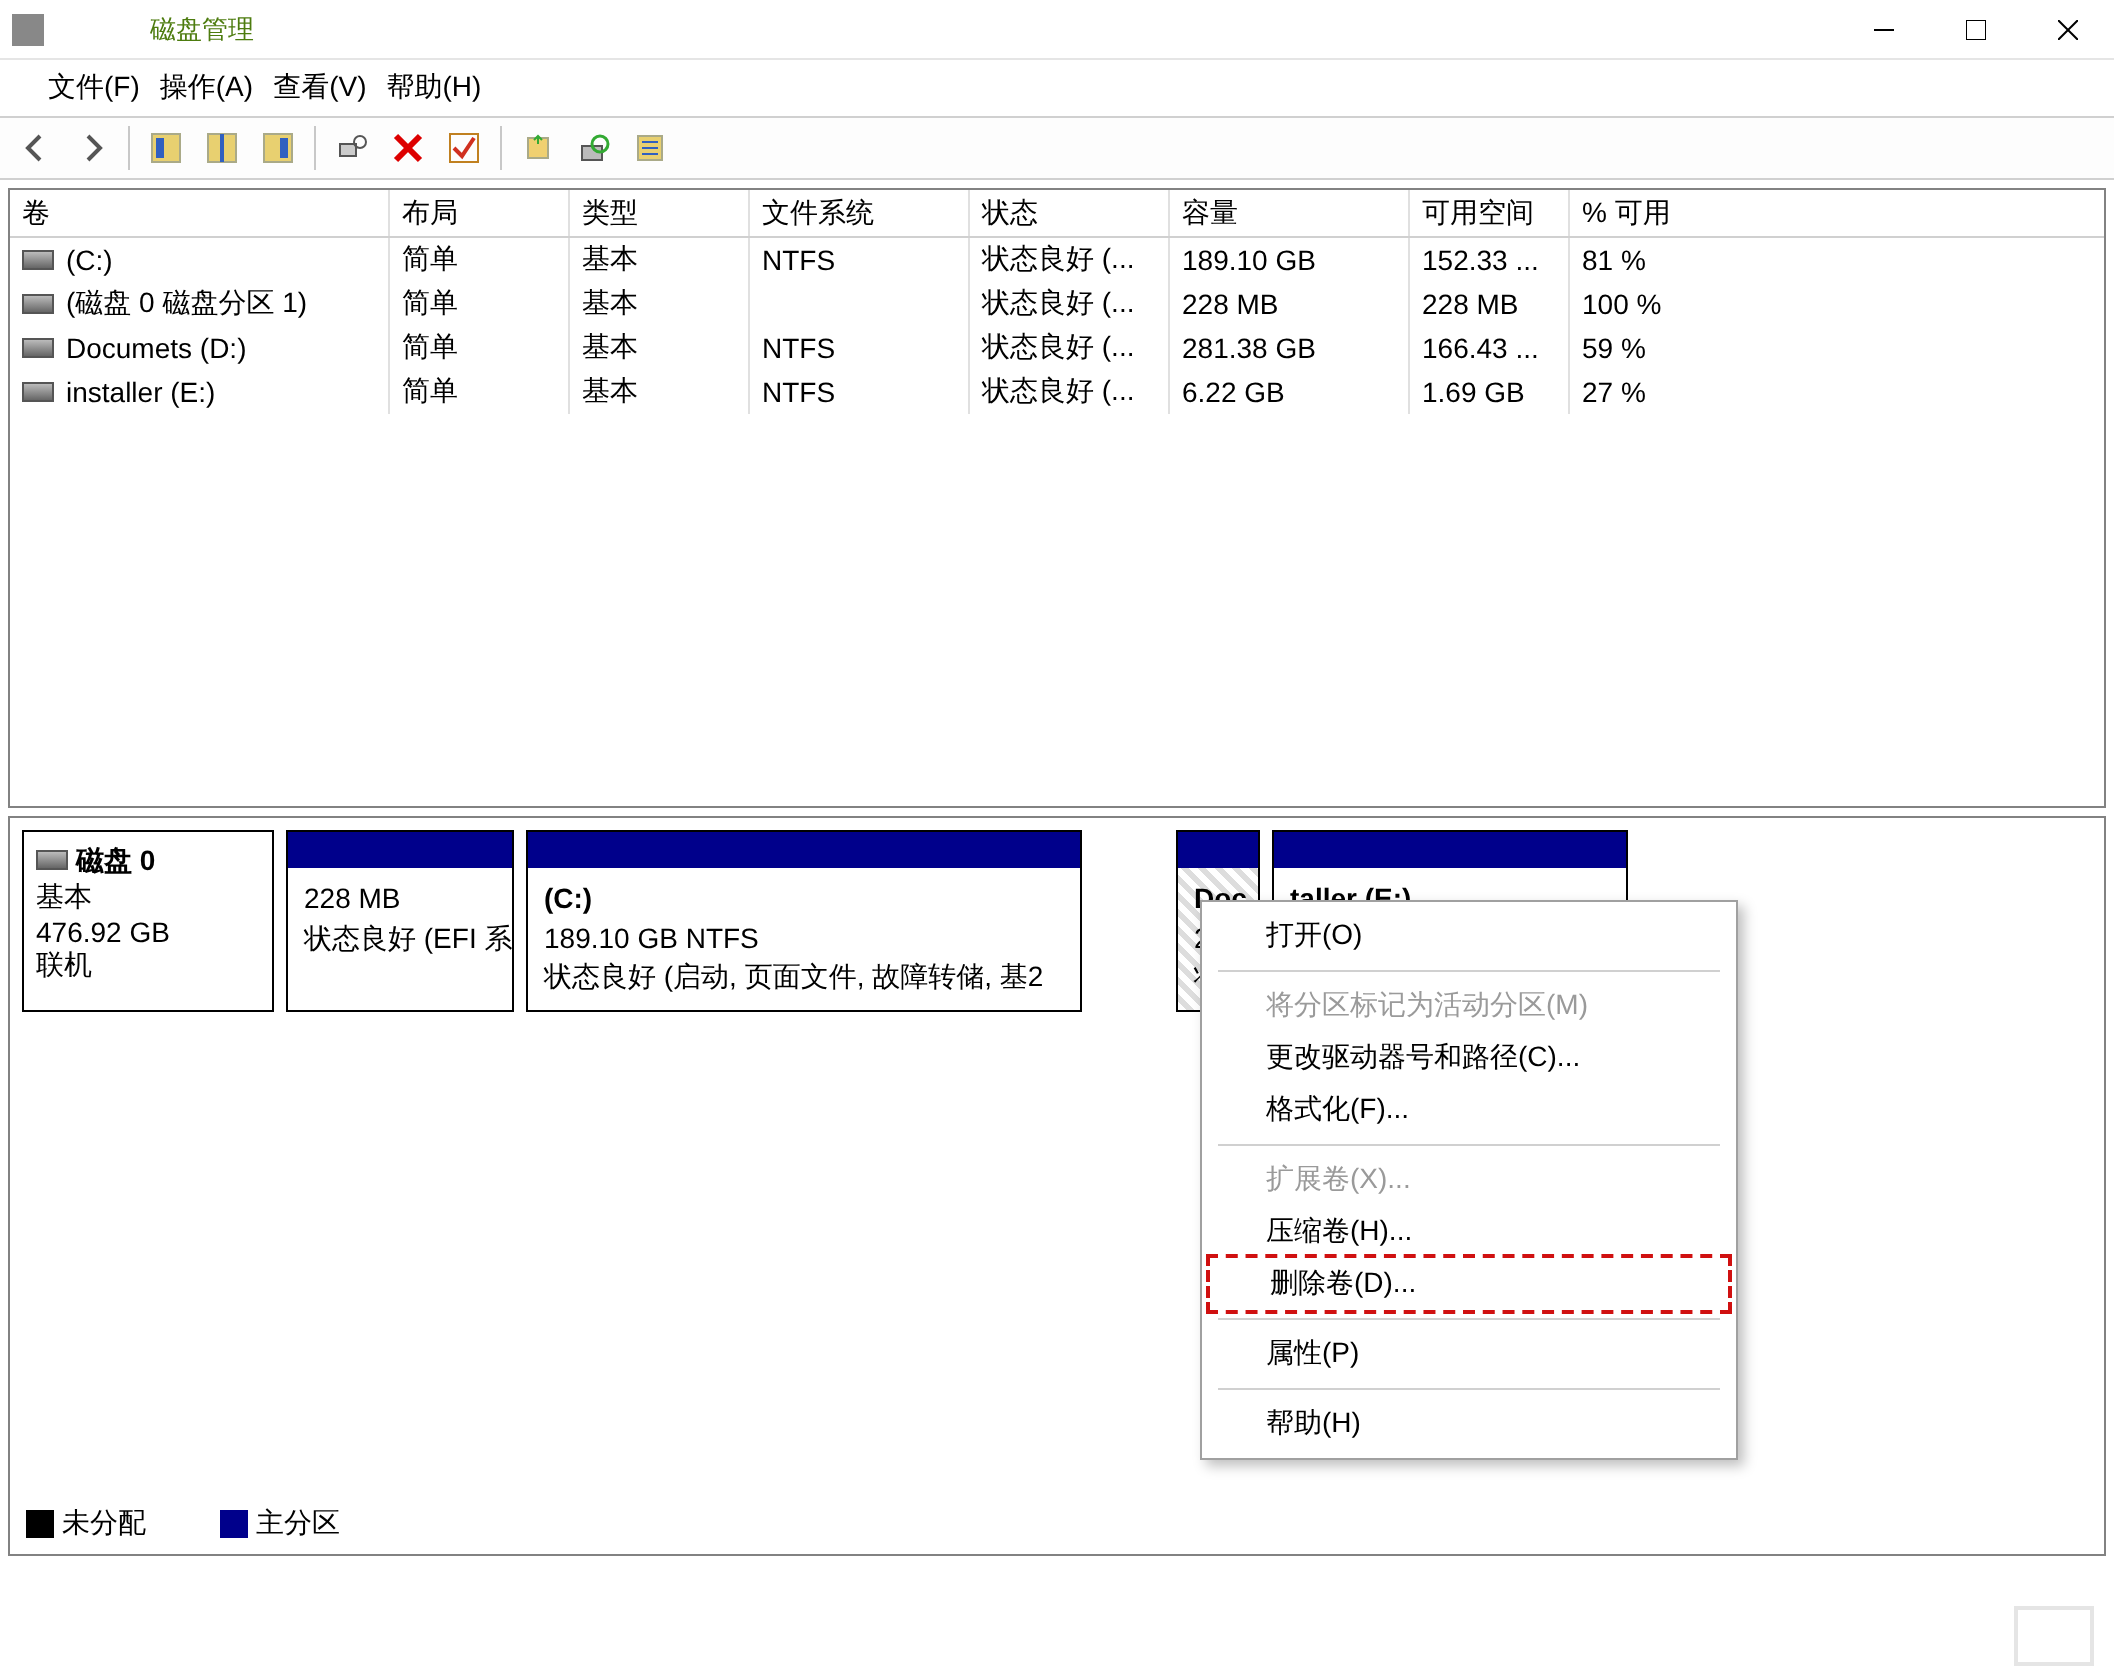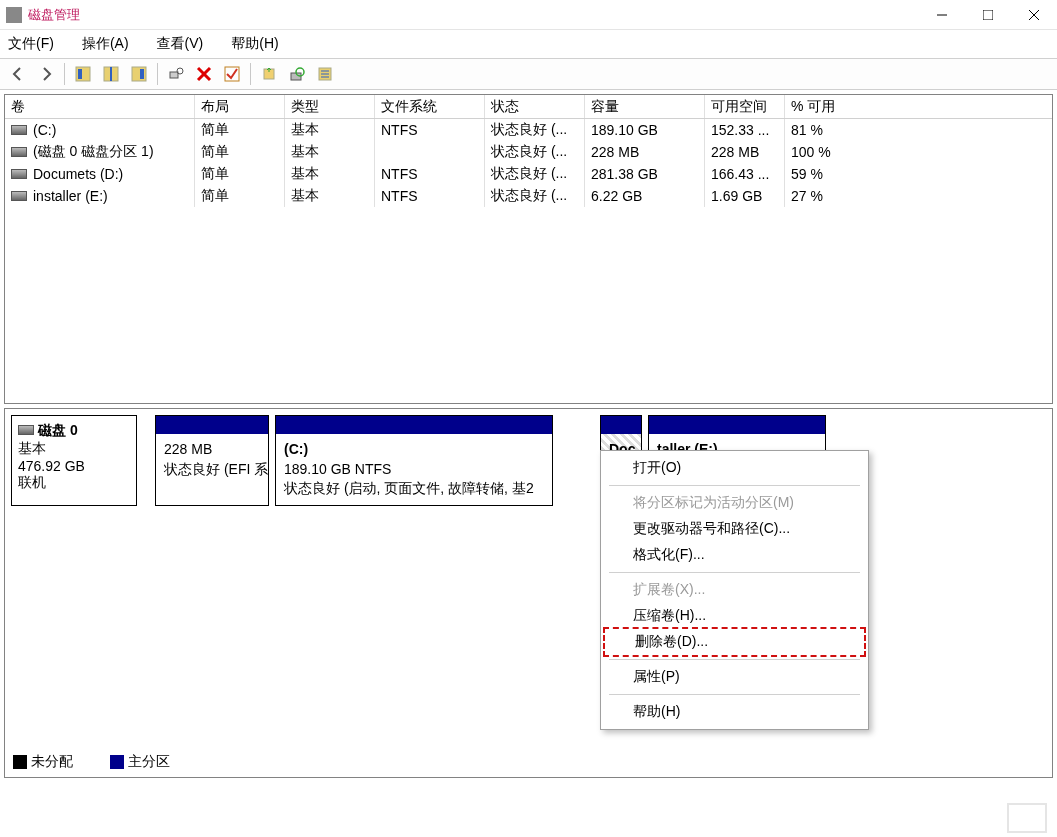--- a/index.html
+++ b/index.html
@@ -1,40 +1,40 @@
 <!DOCTYPE html>
 <html><head>
 <meta charset="utf-8">
 <style>
 * { margin: 0; padding: 0; box-sizing: border-box; font-family: "Microsoft YaHei", "Segoe UI", sans-serif; font-size: 14px; }
 body { background: #fff; width: 1057px; height: 837px; overflow: hidden; position: relative; }
 
 .titlebar { height: 30px; display: flex; align-items: center; padding-left: 6px; border-bottom: 1px solid #e5e5e5; }
 .titlebar .icon-app { width: 16px; height: 16px; background: #888; display: inline-block; margin-right: 6px; }
-.titlebar .title { font-size: 13px; color: #be185d; }
+.titlebar .title { font-size: 13px; color: #4d7c0f; margin-left: 47px; }
 .winctrl { margin-left: auto; display: flex; }
 .winctrl .btn { width: 46px; height: 30px; display:flex; align-items:center; justify-content:center; cursor:pointer; }
 .winctrl .btn svg { width: 10px; height: 10px; }
 
-.menubar { height: 28px; display: flex; align-items: center; padding: 0 8px; gap: 28px; font-size: 14px; }
+.menubar { height: 28px; display: flex; align-items: center; padding: 0 24px; gap: 10px; font-size: 14px; }
 .menubar span { cursor: pointer; }
 
 .toolbar { height: 32px; display: flex; align-items: center; padding: 0 6px; gap: 4px; border-top: 1px solid #d0d0d0; border-bottom: 1px solid #d0d0d0; background: #fdfdfd; }
 .toolbar .tbtn { width: 24px; height: 24px; display:flex; align-items:center; justify-content:center; cursor:pointer; border: 1px solid transparent; }
 .toolbar .sep { width: 1px; height: 22px; background: #c8c8c8; margin: 0 2px; }
 
 .list-panel { height: 310px; border: 1px solid #828282; margin: 4px; background: #fff; overflow:auto; }
 .list-header { display:flex; background:#fff; border-bottom: 1px solid #d0d0d0; height: 24px; align-items:center; }
 .col { padding: 0 6px; border-right: 1px solid #e0e0e0; height: 100%; display:flex; align-items:center; overflow:hidden; white-space:nowrap; text-overflow:ellipsis; }
 .c0{width:190px;} .c1{width:90px;} .c2{width:90px;} .c3{width:110px;} .c4{width:100px;} .c5{width:120px;} .c6{width:80px;} .c7{width:100px; border-right:none;}
 .list-row { display:flex; height:22px; align-items:center; cursor:pointer; }
 .vol-icon { width:16px; height:10px; background:linear-gradient(#bbb,#666); display:inline-block; margin-right:6px; border:1px solid #555; }
 
 .disk-panel { margin: 0 4px 4px 4px; border:1px solid #828282; background:#fff; height: 370px; overflow:auto; position:relative; }
-.disk-row { display:flex; padding:6px; gap:18px; }
+.disk-row { display:flex; padding:6px; gap:6px; }
 .disk-label { width:126px; border:1px solid #000; background:#fff; padding:6px; }
 .disk-label .dname { font-weight:bold; }
 .disk-label .dicon { width:16px; height:10px; background:linear-gradient(#bbb,#666); display:inline-block; margin-right:4px; border:1px solid #555; }
 .part { border:1px solid #000; display:flex; flex-direction:column; overflow:hidden; }
 .part-head { height:18px; background:#00008b; }
 .part-body { padding:6px 8px; font-size:13px; line-height:1.4; white-space:nowrap; overflow:hidden; text-overflow:ellipsis; }
 .part.selected .part-body { background: repeating-linear-gradient(45deg, #fff, #fff 3px, #ddd 3px, #ddd 6px); }
 .part-body .pname { font-weight:bold; }
 
 .legend { position:absolute; left:8px; bottom:6px; display:flex; gap:37px; font-size:13px; }

